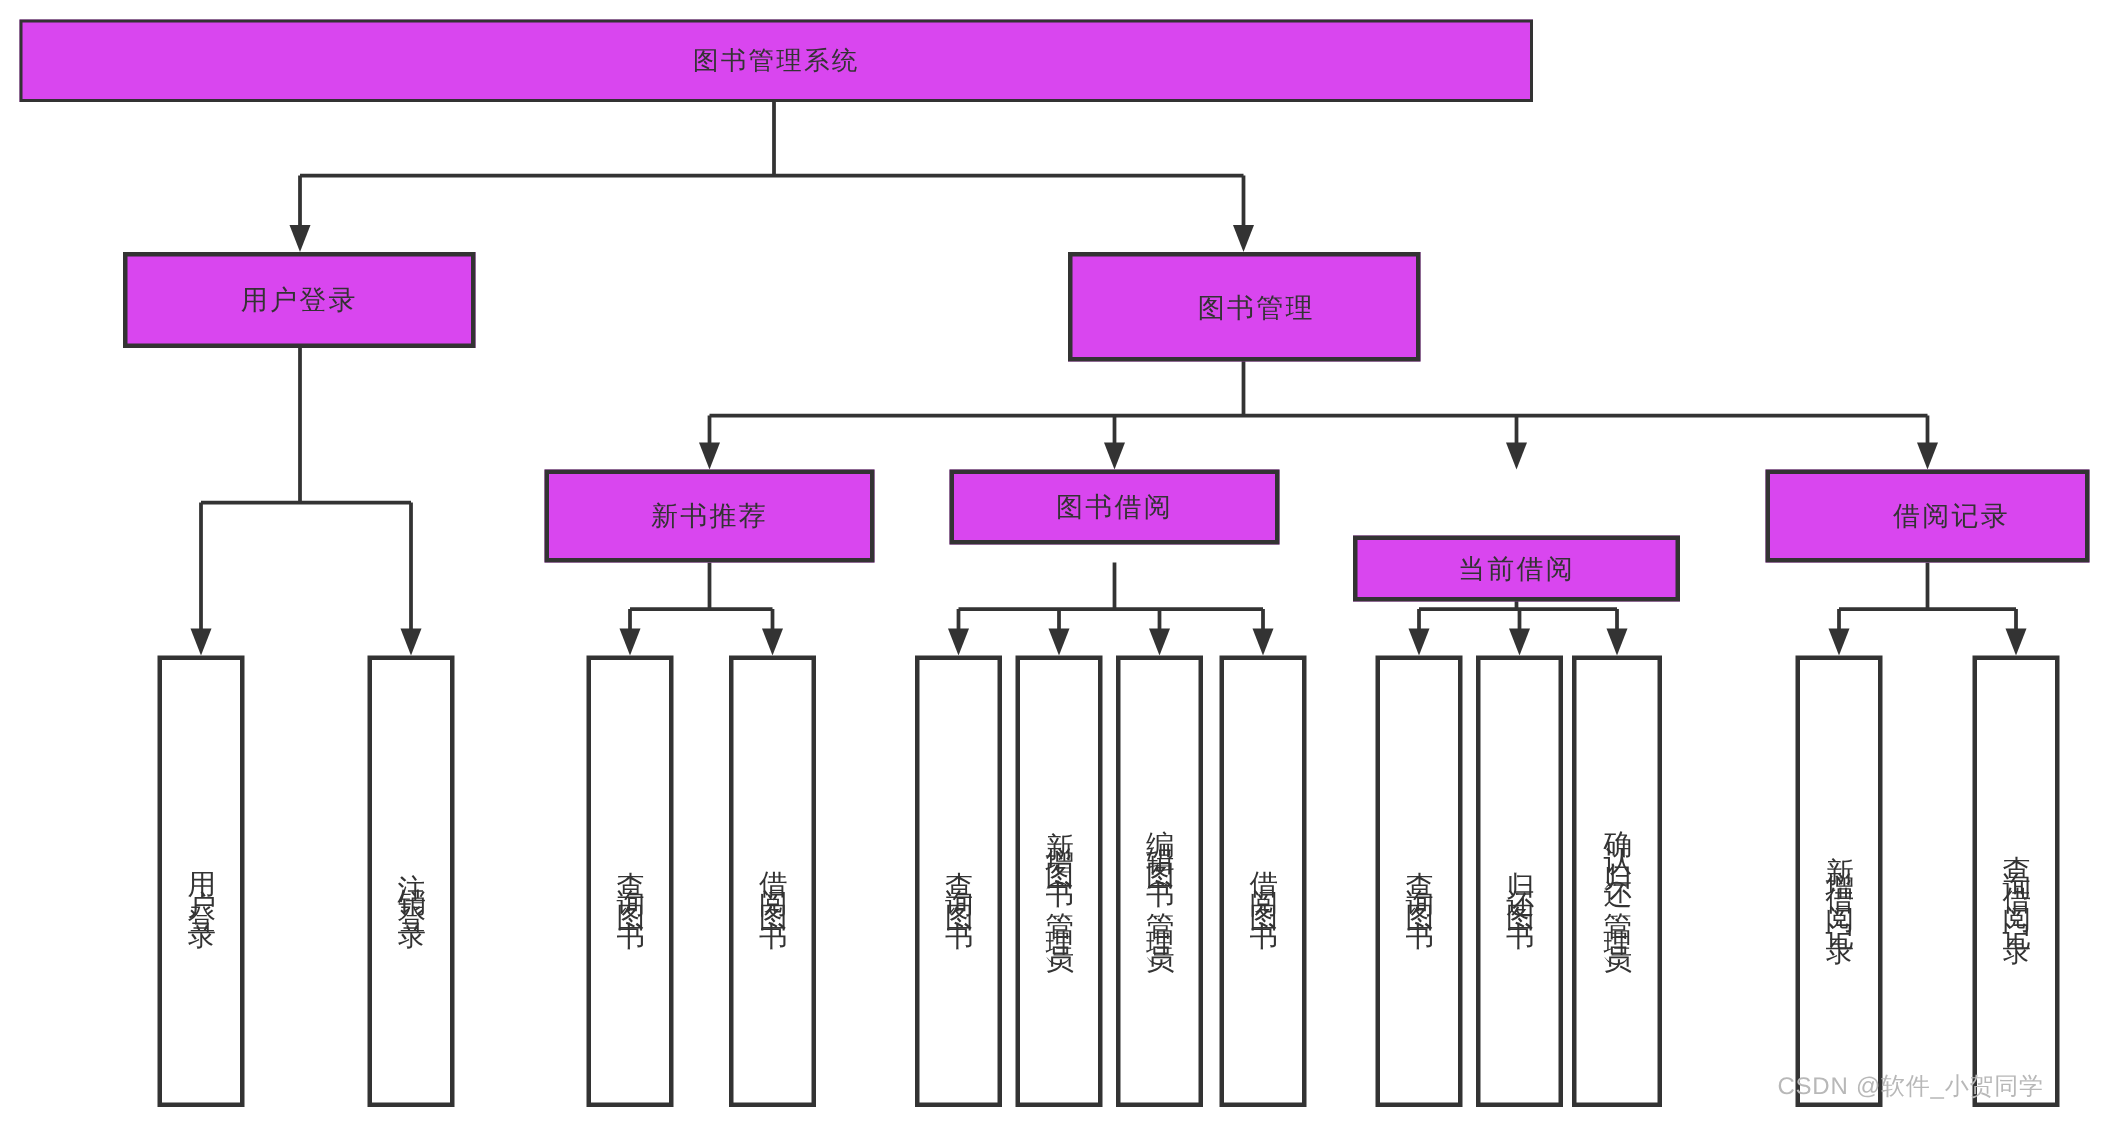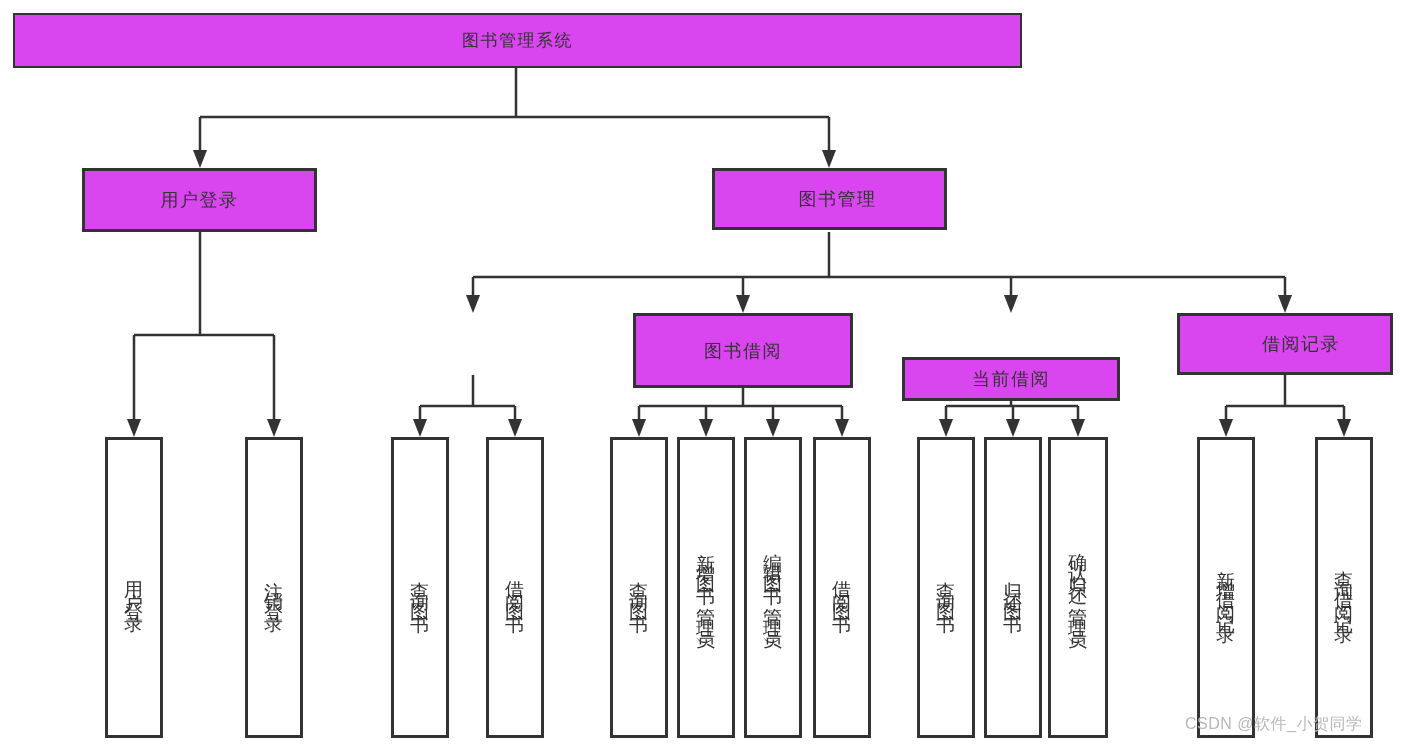--- a/index.html
+++ b/index.html
@@ -60,24 +60,24 @@
     writing-mode: vertical-rl;
     text-orientation: mixed;
     font-size: 19px;
     letter-spacing: 11px;
     line-height: 1;
     white-space: nowrap;
   }
   
   .b-root   { left: 13px;  top: 13px;  width: 1009px; height: 55px; }
   .b-login  { left: 82px;  top: 168px; width: 235px;  height: 64px; }
-  .b-mgmt   { left: 712px; top: 168px; width: 235px;  height: 62px; padding-left: 16px; }
+  .b-mgmt   { left: 712px; top: 168px; width: 235px;  height: 73px; padding-left: 16px; }
   
   .b-new    { left: 363px;  top: 313px; width: 220px; height: 62px; }
-  .b-borrow { left: 633px;  top: 313px; width: 220px; height: 75px; align-items: center; }
+  .b-borrow { left: 633px;  top: 313px; width: 220px; height: 50px; align-items: center; }
   .b-cur    { left: 902px;  top: 313px; width: 218px; height: 44px; margin-top: 44px; }
   .b-rec    { left: 1177px; top: 313px; width: 216px; height: 62px; padding-left: 32px; }
   
   .leaf { top: 437px; width: 58px; height: 301px; }
   .l-g1a { left: 105px; }
   .l-g1b { left: 245px; }
   .l-g2a { left: 391px; }
   .l-g2b { left: 486px; }
   .l-g3a { left: 610px; }
   .l-g3b { left: 677px; }
@@ -159,20 +159,23 @@
     <span>图书管理系统</span>
   </div>
 
   <div class="node b-login">
     <span>用户登录</span>
   </div>
   <div class="node b-mgmt">
     <span>图书管理</span>
   </div>
 
+  <div class="node b-new">
+    <span>新书推荐</span>
+  </div>
   <div class="node b-borrow">
     <span>图书借阅</span>
   </div>
   <div class="node b-cur">
     <span>当前借阅</span>
   </div>
   <div class="node b-rec">
     <span>借阅记录</span>
   </div>
 

